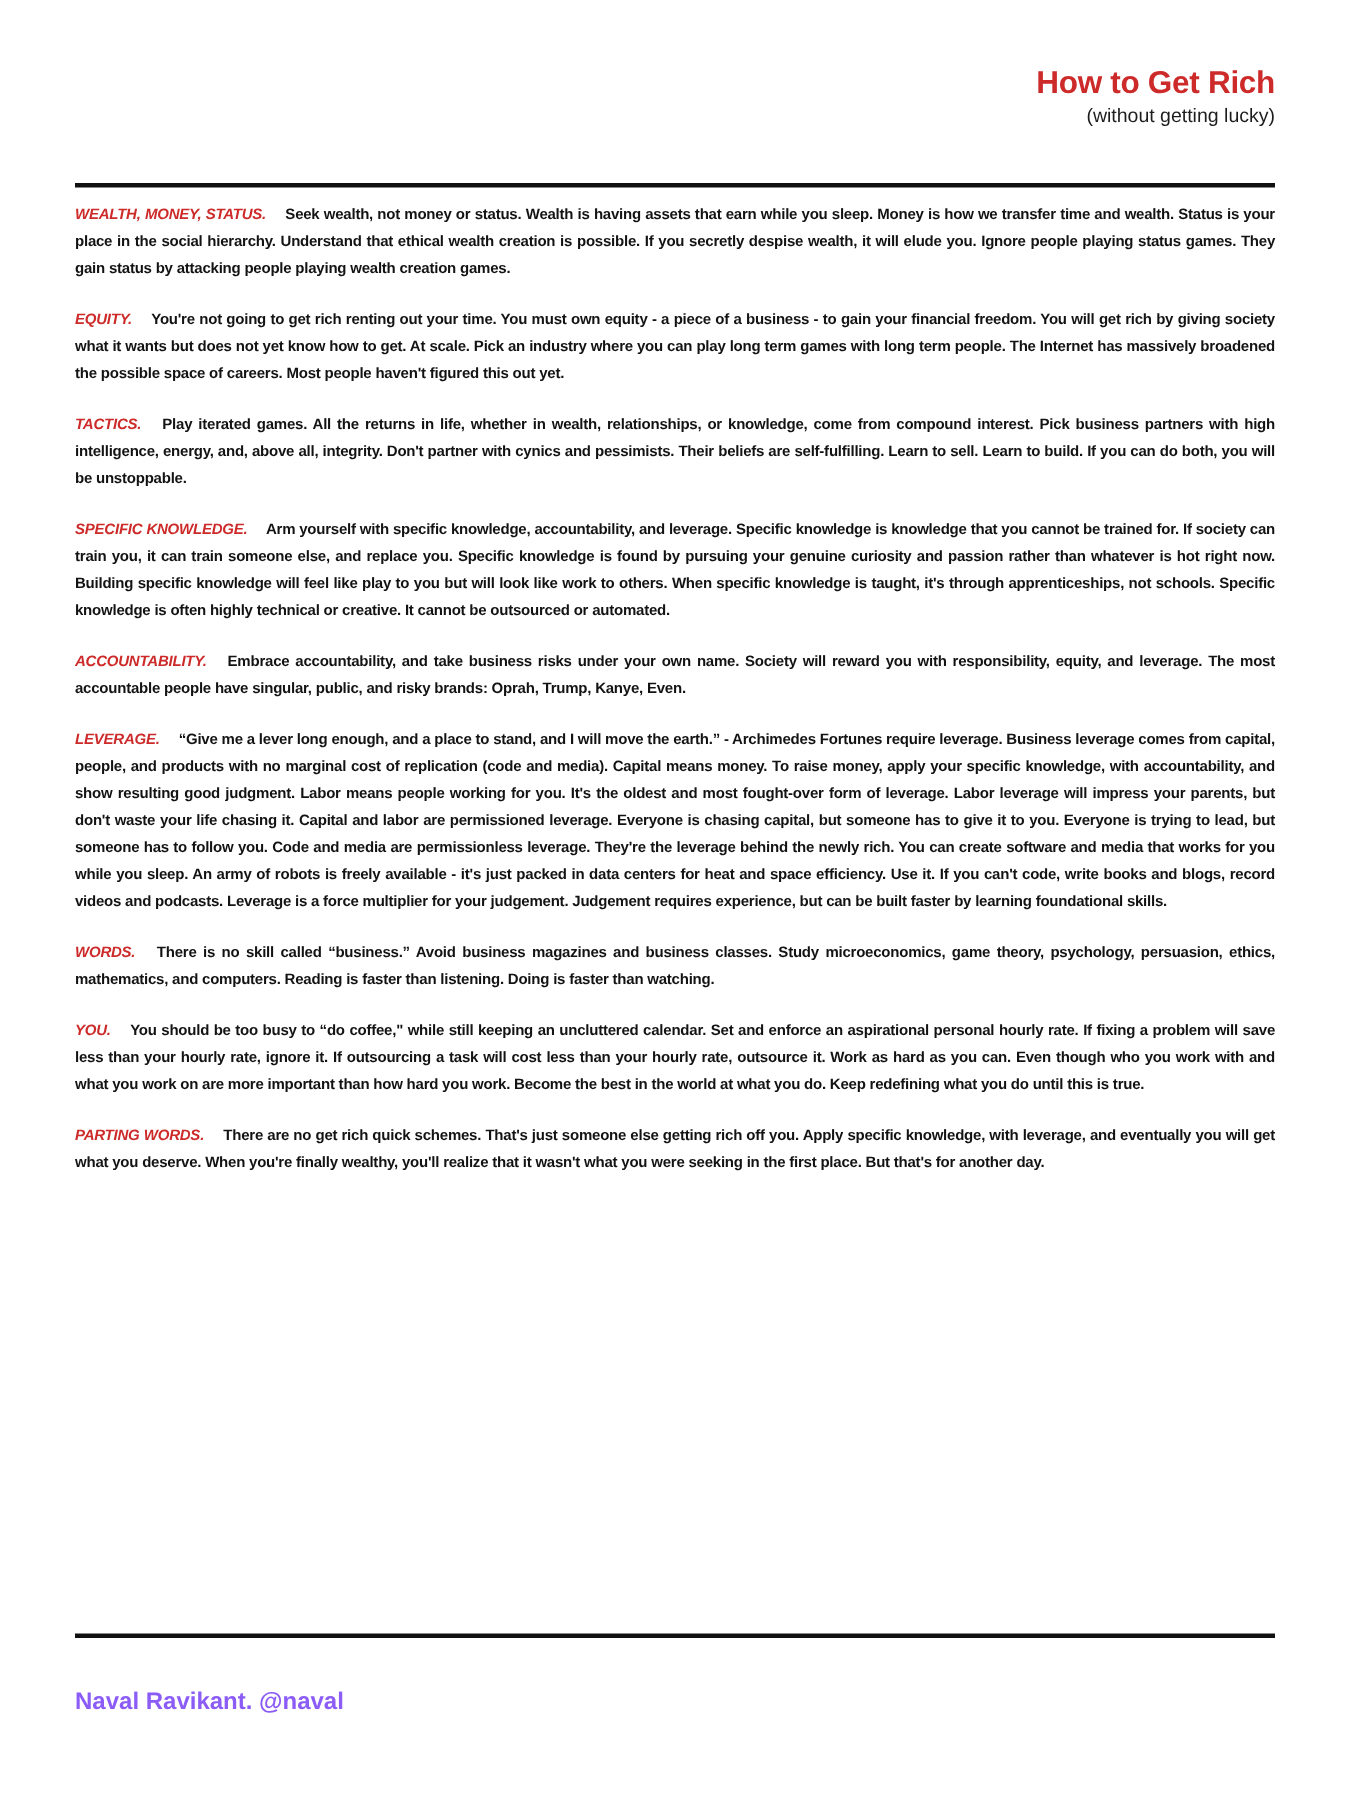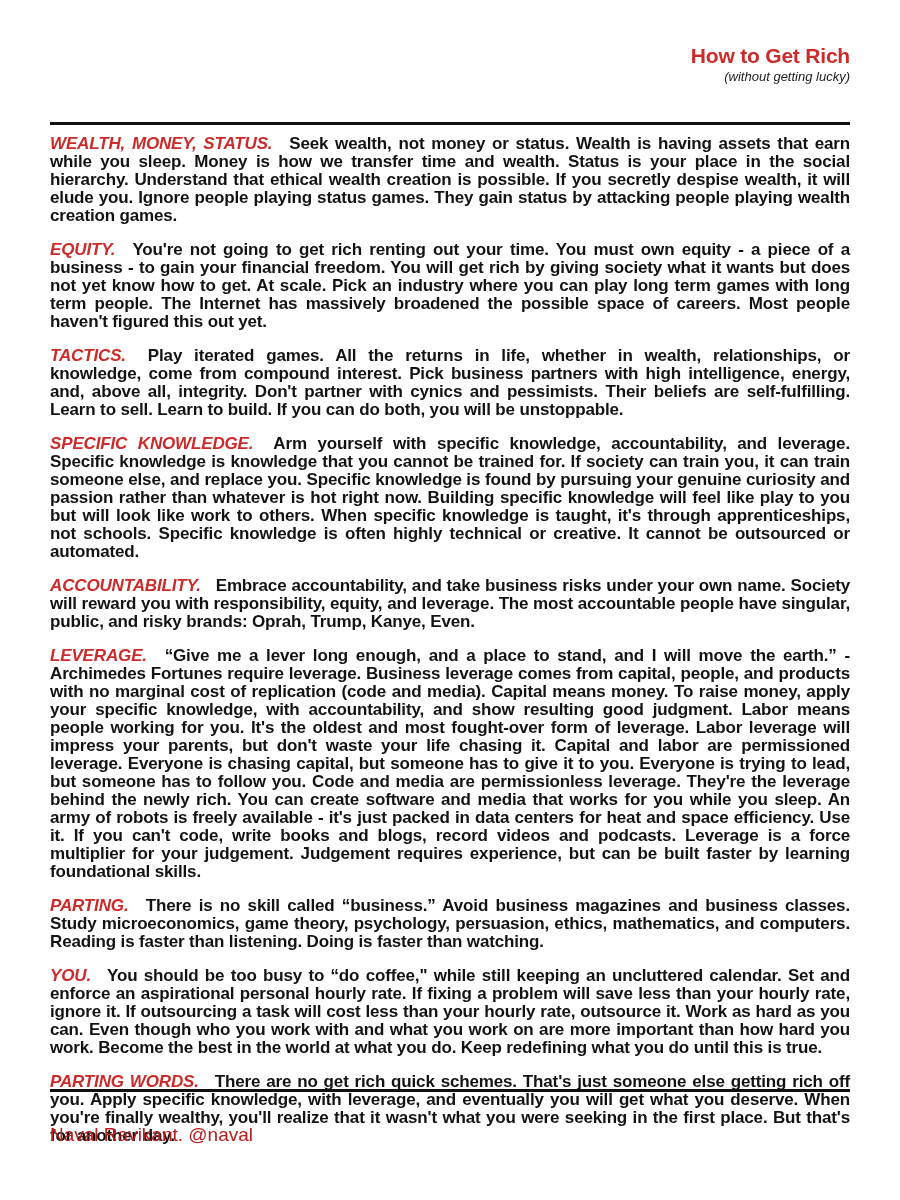--- a/index.html
+++ b/index.html
@@ -23,33 +23,32 @@
     text-align: right;
   }
   .title {
     color: var(--accent, #cd2a2a);
     font-size: 21px;
     line-height: 24px;
     font-weight: bold;
     letter-spacing: -0.2px;
   }
   .subtitle {
-    font-style: italic;
     font-size: 13px;
     line-height: 17px;
     color: #1d1d1d;
   }
   .rule {
     background: #101010;
     height: 3px;
   }
   .rule.top { margin-top: 37px; }
   .content { padding-top: 10px; }
   p.section {
-    font-size: 17px;
+    font-size: 10px;
     line-height: 18px;
     font-weight: bold;
     letter-spacing: -0.15px;
     color: #131313;
     text-align: justify;
     margin: 0 0 16px 0;
   }
   .heading {
     color: var(--accent, #cd2a2a);
     font-style: italic;
@@ -59,24 +58,24 @@
   .rule.bottom {
     position: absolute;
     top: 1089px;
     left: 50px;
     right: 50px;
   }
   .footer {
     position: absolute;
     top: 1126px;
     left: 50px;
-    font-size: 19px;
+    font-size: 16px;
     line-height: 17px;
-    font-weight: normal;
-    color: #b91c1c;
+    font-weight: bold;
+    color: #8b5cf6;
   }
 </style>
 </head>
 <body>
 
 <div class="page">
   <header class="header">
     <div class="title">How to Get Rich</div>
     <div class="subtitle">(without getting lucky)</div>
   </header>
@@ -89,21 +88,21 @@
   <p class="section"><span class="heading">EQUITY.</span> <span class="quote"></span> <span class="body-text">You're not going to get rich renting out your time. You must own equity - a piece of a business - to gain your financial freedom. You will get rich by giving society what it wants but does not yet know how to get. At scale. Pick an industry where you can play long term games with long term people. The Internet has massively broadened the possible space of careers. Most people haven't figured this out yet.</span></p>
 
   <p class="section"><span class="heading">TACTICS.</span> <span class="quote"></span> <span class="body-text">Play iterated games. All the returns in life, whether in wealth, relationships, or knowledge, come from compound interest. Pick business partners with high intelligence, energy, and, above all, integrity. Don't partner with cynics and pessimists. Their beliefs are self-fulfilling. Learn to sell. Learn to build. If you can do both, you will be unstoppable.</span></p>
 
   <p class="section"><span class="heading">SPECIFIC KNOWLEDGE.</span> <span class="quote"></span> <span class="body-text">Arm yourself with specific knowledge, accountability, and leverage. Specific knowledge is knowledge that you cannot be trained for. If society can train you, it can train someone else, and replace you. Specific knowledge is found by pursuing your genuine curiosity and passion rather than whatever is hot right now. Building specific knowledge will feel like play to you but will look like work to others. When specific knowledge is taught, it's through apprenticeships, not schools. Specific knowledge is often highly technical or creative. It cannot be outsourced or automated.</span></p>
 
   <p class="section"><span class="heading">ACCOUNTABILITY.</span> <span class="quote"></span> <span class="body-text">Embrace accountability, and take business risks under your own name. Society will reward you with responsibility, equity, and leverage. The most accountable people have singular, public, and risky brands: Oprah, Trump, Kanye, Even.</span></p>
 
   <p class="section"><span class="heading">LEVERAGE.</span> <span class="quote">“Give me a lever long enough, and a place to stand, and I will move the earth.” - Archimedes</span> <span class="body-text">Fortunes require leverage. Business leverage comes from capital, people, and products with no marginal cost of replication (code and media). Capital means money. To raise money, apply your specific knowledge, with accountability, and show resulting good judgment. Labor means people working for you. It's the oldest and most fought-over form of leverage. Labor leverage will impress your parents, but don't waste your life chasing it. Capital and labor are permissioned leverage. Everyone is chasing capital, but someone has to give it to you. Everyone is trying to lead, but someone has to follow you. Code and media are permissionless leverage. They're the leverage behind the newly rich. You can create software and media that works for you while you sleep. An army of robots is freely available - it's just packed in data centers for heat and space efficiency. Use it. If you can't code, write books and blogs, record videos and podcasts. Leverage is a force multiplier for your judgement. Judgement requires experience, but can be built faster by learning foundational skills.</span></p>
 
-  <p class="section"><span class="heading">PARTING.</span> <span class="quote"></span> <span class="body-text">There is no skill called “business.” Avoid business magazines and business classes. Study microeconomics, game theory, psychology, persuasion, ethics, mathematics, and computers. Reading is faster than listening. Doing is faster than watching.</span></p>
+  <p class="section"><span class="heading">WORDS.</span> <span class="quote"></span> <span class="body-text">There is no skill called “business.” Avoid business magazines and business classes. Study microeconomics, game theory, psychology, persuasion, ethics, mathematics, and computers. Reading is faster than listening. Doing is faster than watching.</span></p>
 
   <p class="section"><span class="heading">YOU.</span> <span class="quote"></span> <span class="body-text">You should be too busy to “do coffee," while still keeping an uncluttered calendar. Set and enforce an aspirational personal hourly rate. If fixing a problem will save less than your hourly rate, ignore it. If outsourcing a task will cost less than your hourly rate, outsource it. Work as hard as you can. Even though who you work with and what you work on are more important than how hard you work. Become the best in the world at what you do. Keep redefining what you do until this is true.</span></p>
 
   <p class="section"><span class="heading">PARTING WORDS.</span> <span class="quote"></span> <span class="body-text">There are no get rich quick schemes. That's just someone else getting rich off you. Apply specific knowledge, with leverage, and eventually you will get what you deserve. When you're finally wealthy, you'll realize that it wasn't what you were seeking in the first place. But that's for another day.</span></p>
 </main>
 
   <div class="rule bottom"></div>
   <footer class="footer">Naval Ravikant. @naval</footer>
 </div>
 

